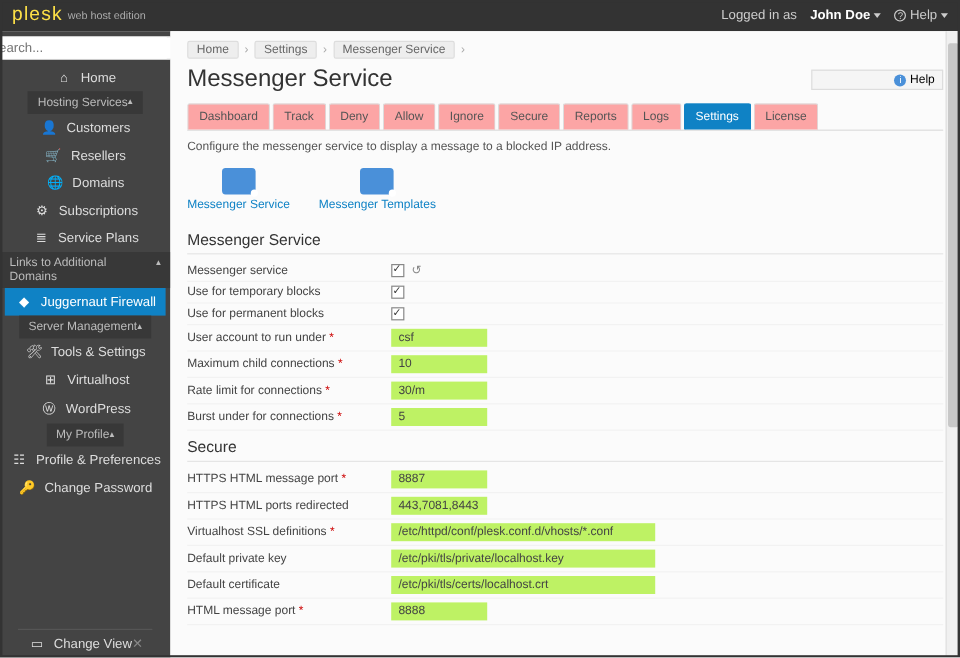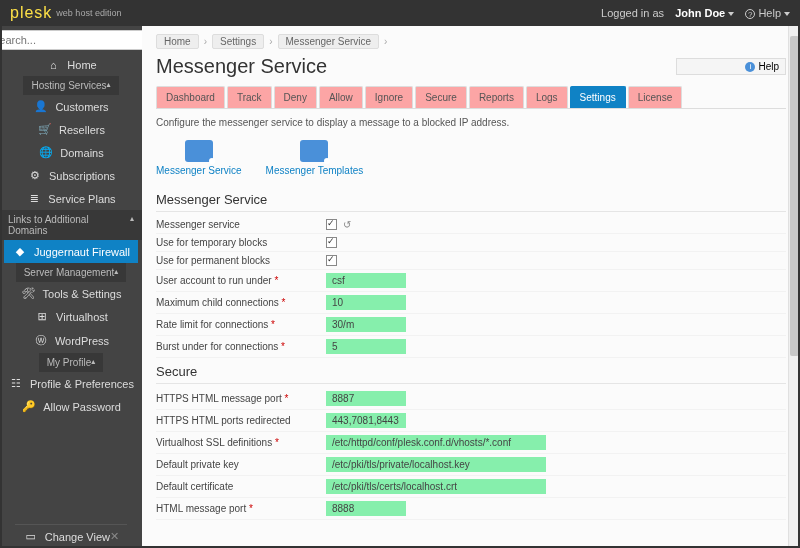--- a/index.html
+++ b/index.html
@@ -36,21 +36,21 @@
 .tabs .tab.active { background: #0f82c5; color: #fff; border-color: #0f82c5; }
 .desc { font-size: 10px; color: #555; padding: 8px 0; }
 .sub-icons { display: flex; gap: 24px; padding: 4px 0 10px; }
 .sub-icons .si { text-align: center; cursor: pointer; font-size: 10px; color: #0f82c5; }
 .sub-icons .si .ibox { width: 28px; height: 22px; background: #4a90d9; border-radius: 3px; margin: 0 auto 3px; position: relative; }
 .sub-icons .si .ibox::after { content: ""; position: absolute; width: 6px; height: 6px; background: #fff; border-radius: 50%; bottom: -2px; right: -2px; }
 .section-h { font-size: 13px; color: #333; padding: 6px 0 4px; border-bottom: 1px solid #e5e5e5; margin-bottom: 4px; }
 .form-row { display: flex; align-items: center; font-size: 10px; color: #444; padding: 3px 0; border-bottom: 1px solid #f2f2f2; }
 .form-row .lbl { width: 170px; }
 .form-row .req { color: #c00; }
-.form-row .valbox { background: #86efac; padding: 2px 6px; min-width: 80px; display: inline-block; }
+.form-row .valbox { background: #bef264; padding: 2px 6px; min-width: 80px; display: inline-block; }
 .form-row .valbox.wide { min-width: 220px; }
 .chk { width: 11px; height: 11px; border: 1px solid #888; display: inline-block; background: #fff; position: relative; }
 .chk.on::after { content: "✓"; position: absolute; font-size: 9px; top: -2px; left: 0; color: #333; }
 .restore { margin-left: 6px; color: #888; font-size: 10px; cursor: pointer; }
 .scrollbar { position: absolute; right: 1px; top: 26px; bottom: 1px; width: 11px; background: #f0f0f0; border-left: 1px solid #e0e0e0; }
 .scrollbar .thumb { position: absolute; top: 10px; left: 1px; width: 9px; height: 320px; background: #c8c8c8; border-radius: 2px; }
 .frame { position: absolute; inset: 0; border: 2px solid #333; pointer-events: none; }
 </style>
 </head>
 <body>
@@ -127,21 +127,21 @@
     <div class="nav-section">
         <span>My Profile</span>
         <span class="chv">▴</span>
       </div>
     <div class="nav-item">
         <span class="icn">☷</span>
         <span>Profile &amp; Preferences</span>
       </div>
     <div class="nav-item">
         <span class="icn">🔑</span>
-        <span>Allow Password</span>
+        <span>Change Password</span>
       </div>
     <div class="sidebar-footer">
       <div class="nav-item">
           <span class="icn">▭</span>
           <span>Change View</span>
           <span style="margin-left:auto;color:#888">✕</span>
         </div>
     </div>
   </div>
 

